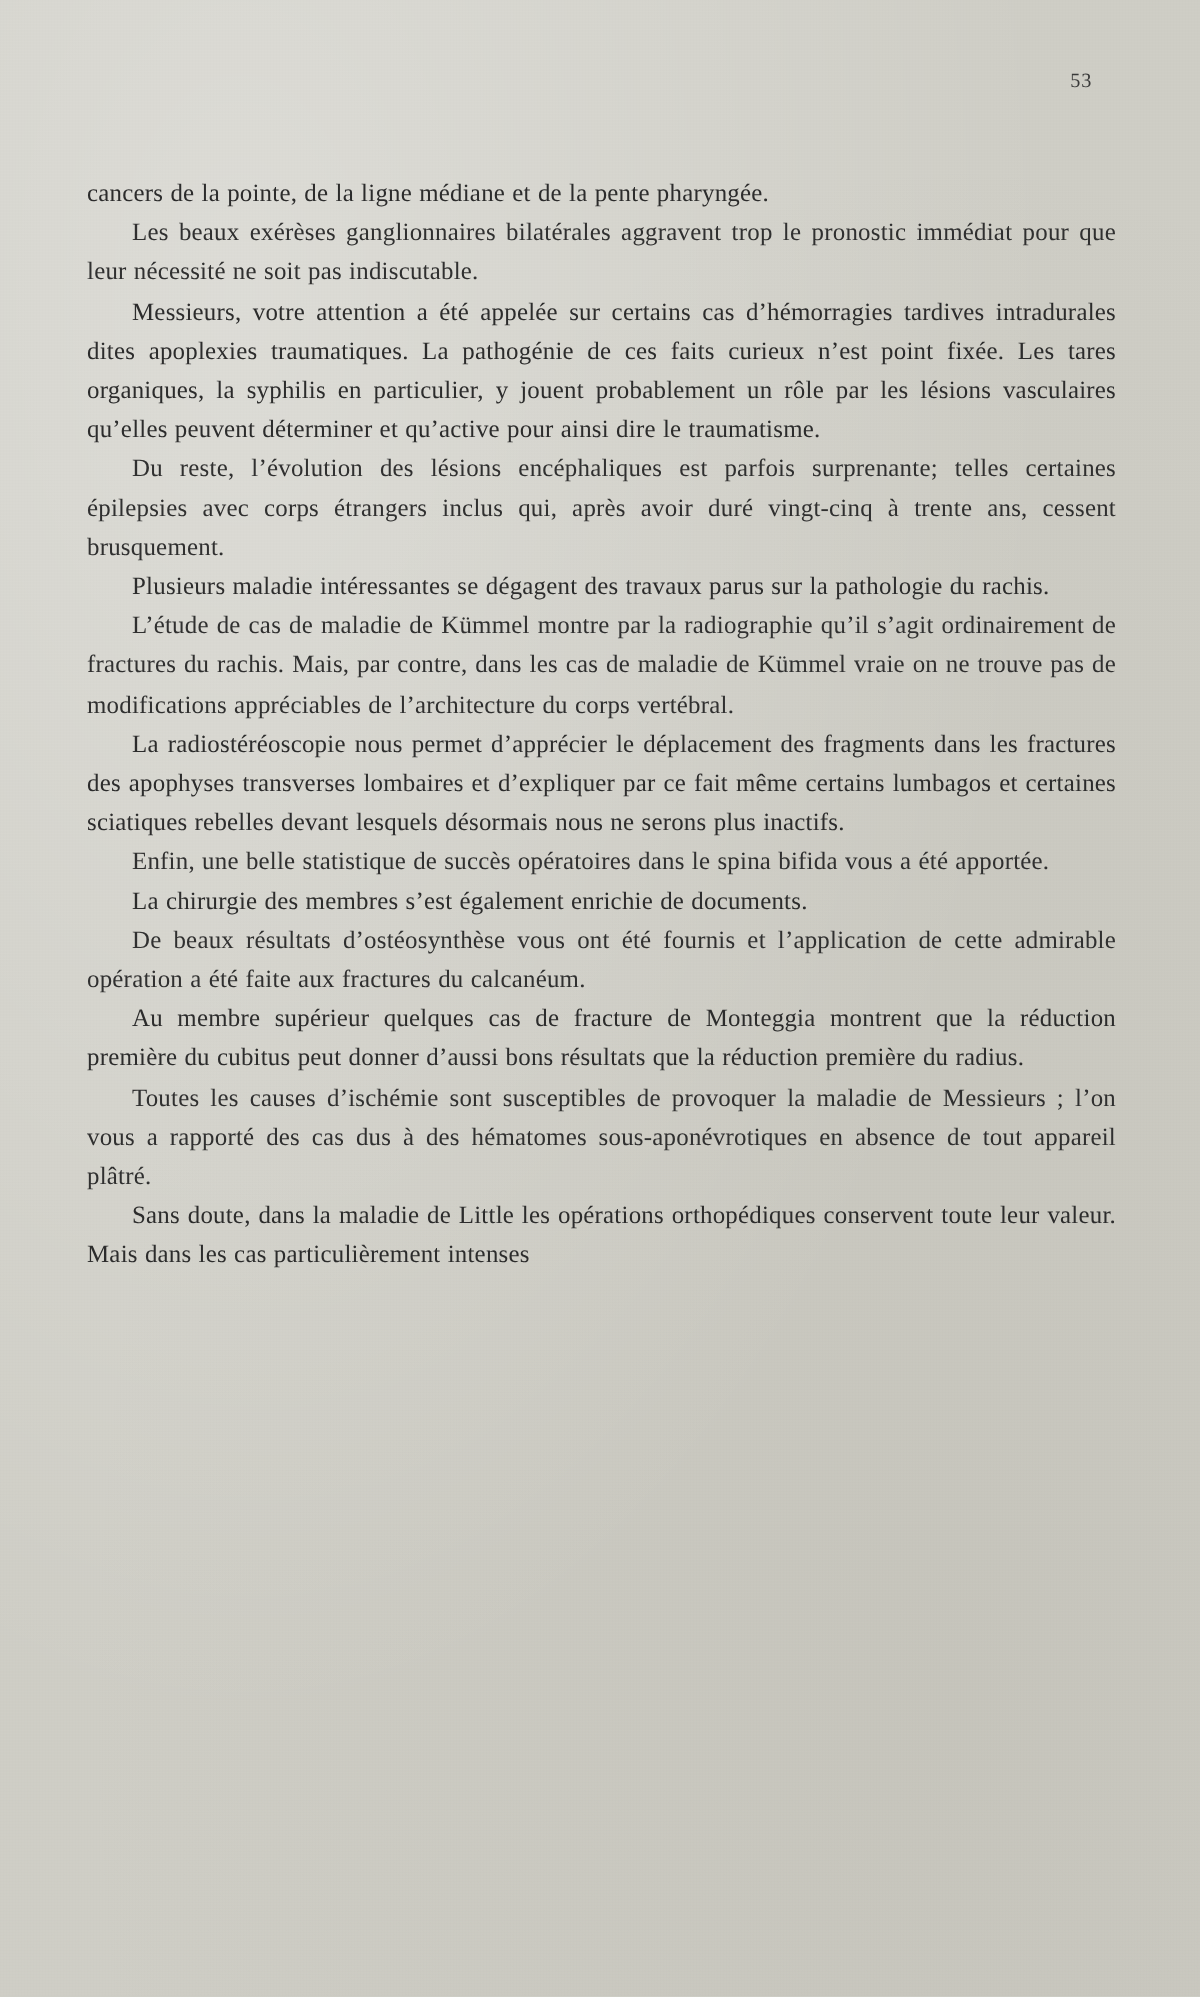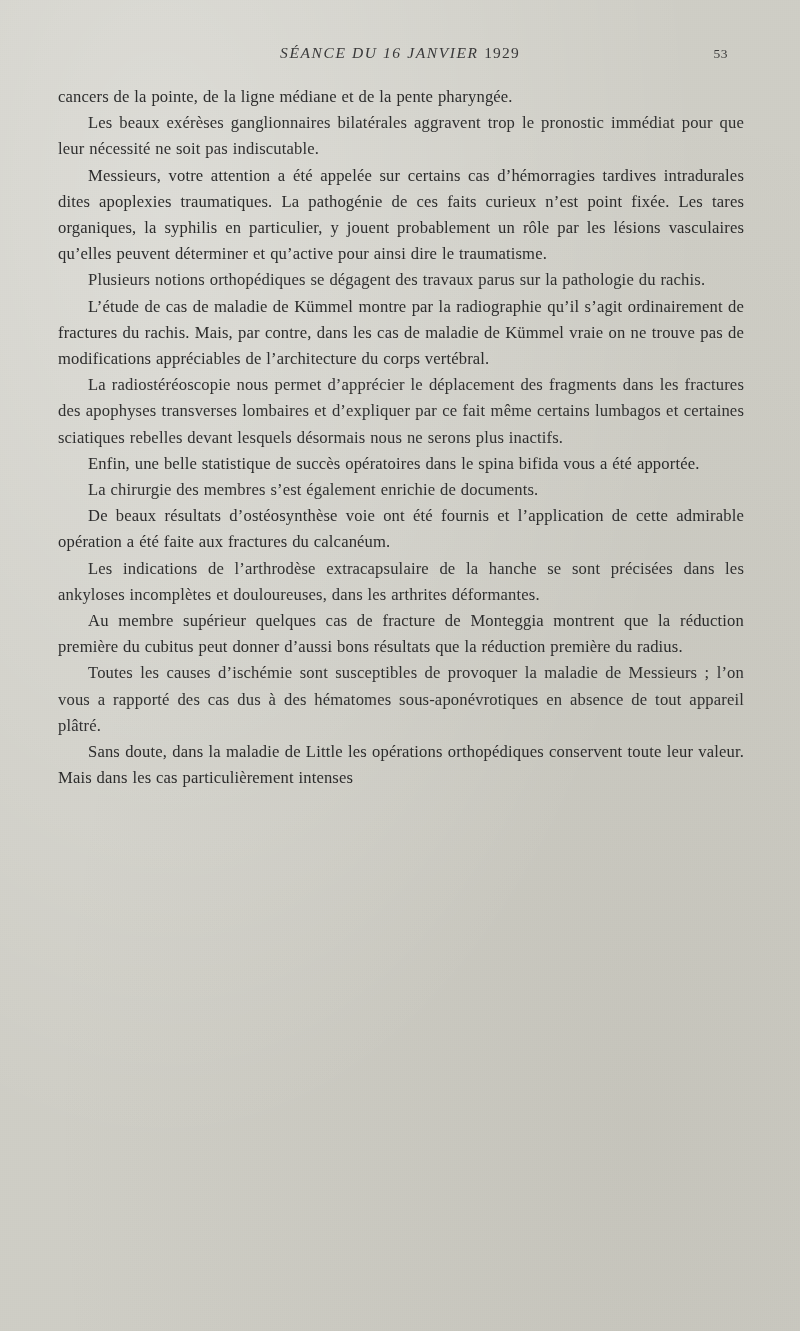--- a/index.html
+++ b/index.html
@@ -76,47 +76,44 @@
     color: #2e2e2e;
     letter-spacing: 0.15px;
     word-spacing: 0.5px;
   }
   .body-text p {
     margin: 0;
     text-indent: 30px;
   }
   .body-text p.noindent {
     text-indent: 0;
+    margin-top: 32px;
   }
   
   .body-text p:nth-child(odd) { color: #2c2c2c; }
   .body-text p:nth-child(even) { color: #303030; }
 </style>
 </head>
 <body>
 
 <div class="page">
   <div class="grain"></div>
 
   <div class="header">
-    <div class="running-title">
-      <span>SÉANCE DU 16 JANVIER</span>
-      <span class="yr">1929</span>
-    </div>
     <div class="folio">53</div>
   </div>
 
   <div class="body-text" id="body-text">
       <p class="noindent">cancers de la pointe, de la ligne médiane et de la pente pharyngée.</p>
       <p class="">Les beaux exérèses ganglionnaires bilatérales aggravent trop le pronostic immédiat pour que leur nécessité ne soit pas indiscutable.</p>
       <p class="">Messieurs, votre attention a été appelée sur certains cas d’hémorragies tardives intradurales dites apoplexies traumatiques. La pathogénie de ces faits curieux n’est point fixée. Les tares organiques, la syphilis en particulier, y jouent probablement un rôle par les lésions vasculaires qu’elles peuvent déterminer et qu’active pour ainsi dire le traumatisme.</p>
-      <p class="">Plusieurs notions orthopédiques se dégagent des travaux parus sur la pathologie du rachis.</p>
+      <p class="">Du reste, l’évolution des lésions encéphaliques est parfois surprenante; telles certaines épilepsies avec corps étrangers inclus qui, après avoir duré vingt-cinq à trente ans, cessent brusquement.</p>
+      <p class="">Plusieurs maladie intéressantes se dégagent des travaux parus sur la pathologie du rachis.</p>
       <p class="">L’étude de cas de maladie de Kümmel montre par la radiographie qu’il s’agit ordinairement de fractures du rachis. Mais, par contre, dans les cas de maladie de Kümmel vraie on ne trouve pas de modifications appréciables de l’architecture du corps vertébral.</p>
       <p class="">La radiostéréoscopie nous permet d’apprécier le déplacement des fragments dans les fractures des apophyses transverses lombaires et d’expliquer par ce fait même certains lumbagos et certaines sciatiques rebelles devant lesquels désormais nous ne serons plus inactifs.</p>
       <p class="">Enfin, une belle statistique de succès opératoires dans le spina bifida vous a été apportée.</p>
       <p class="">La chirurgie des membres s’est également enrichie de documents.</p>
-      <p class="">De beaux résultats d’ostéosynthèse voie ont été fournis et l’application de cette admirable opération a été faite aux fractures du calcanéum.</p>
-      <p class="">Les indications de l’arthrodèse extracapsulaire de la hanche se sont précisées dans les ankyloses incomplètes et douloureuses, dans les arthrites déformantes.</p>
+      <p class="">De beaux résultats d’ostéosynthèse vous ont été fournis et l’application de cette admirable opération a été faite aux fractures du calcanéum.</p>
       <p class="">Au membre supérieur quelques cas de fracture de Monteggia montrent que la réduction première du cubitus peut donner d’aussi bons résultats que la réduction première du radius.</p>
       <p class="">Toutes les causes d’ischémie sont susceptibles de provoquer la maladie de Messieurs ; l’on vous a rapporté des cas dus à des hématomes sous-aponévrotiques en absence de tout appareil plâtré.</p>
       <p class="">Sans doute, dans la maladie de Little les opérations orthopédiques conservent toute leur valeur. Mais dans les cas particulièrement intenses</p>
     </div>
 </div>
 
 </body></html>

